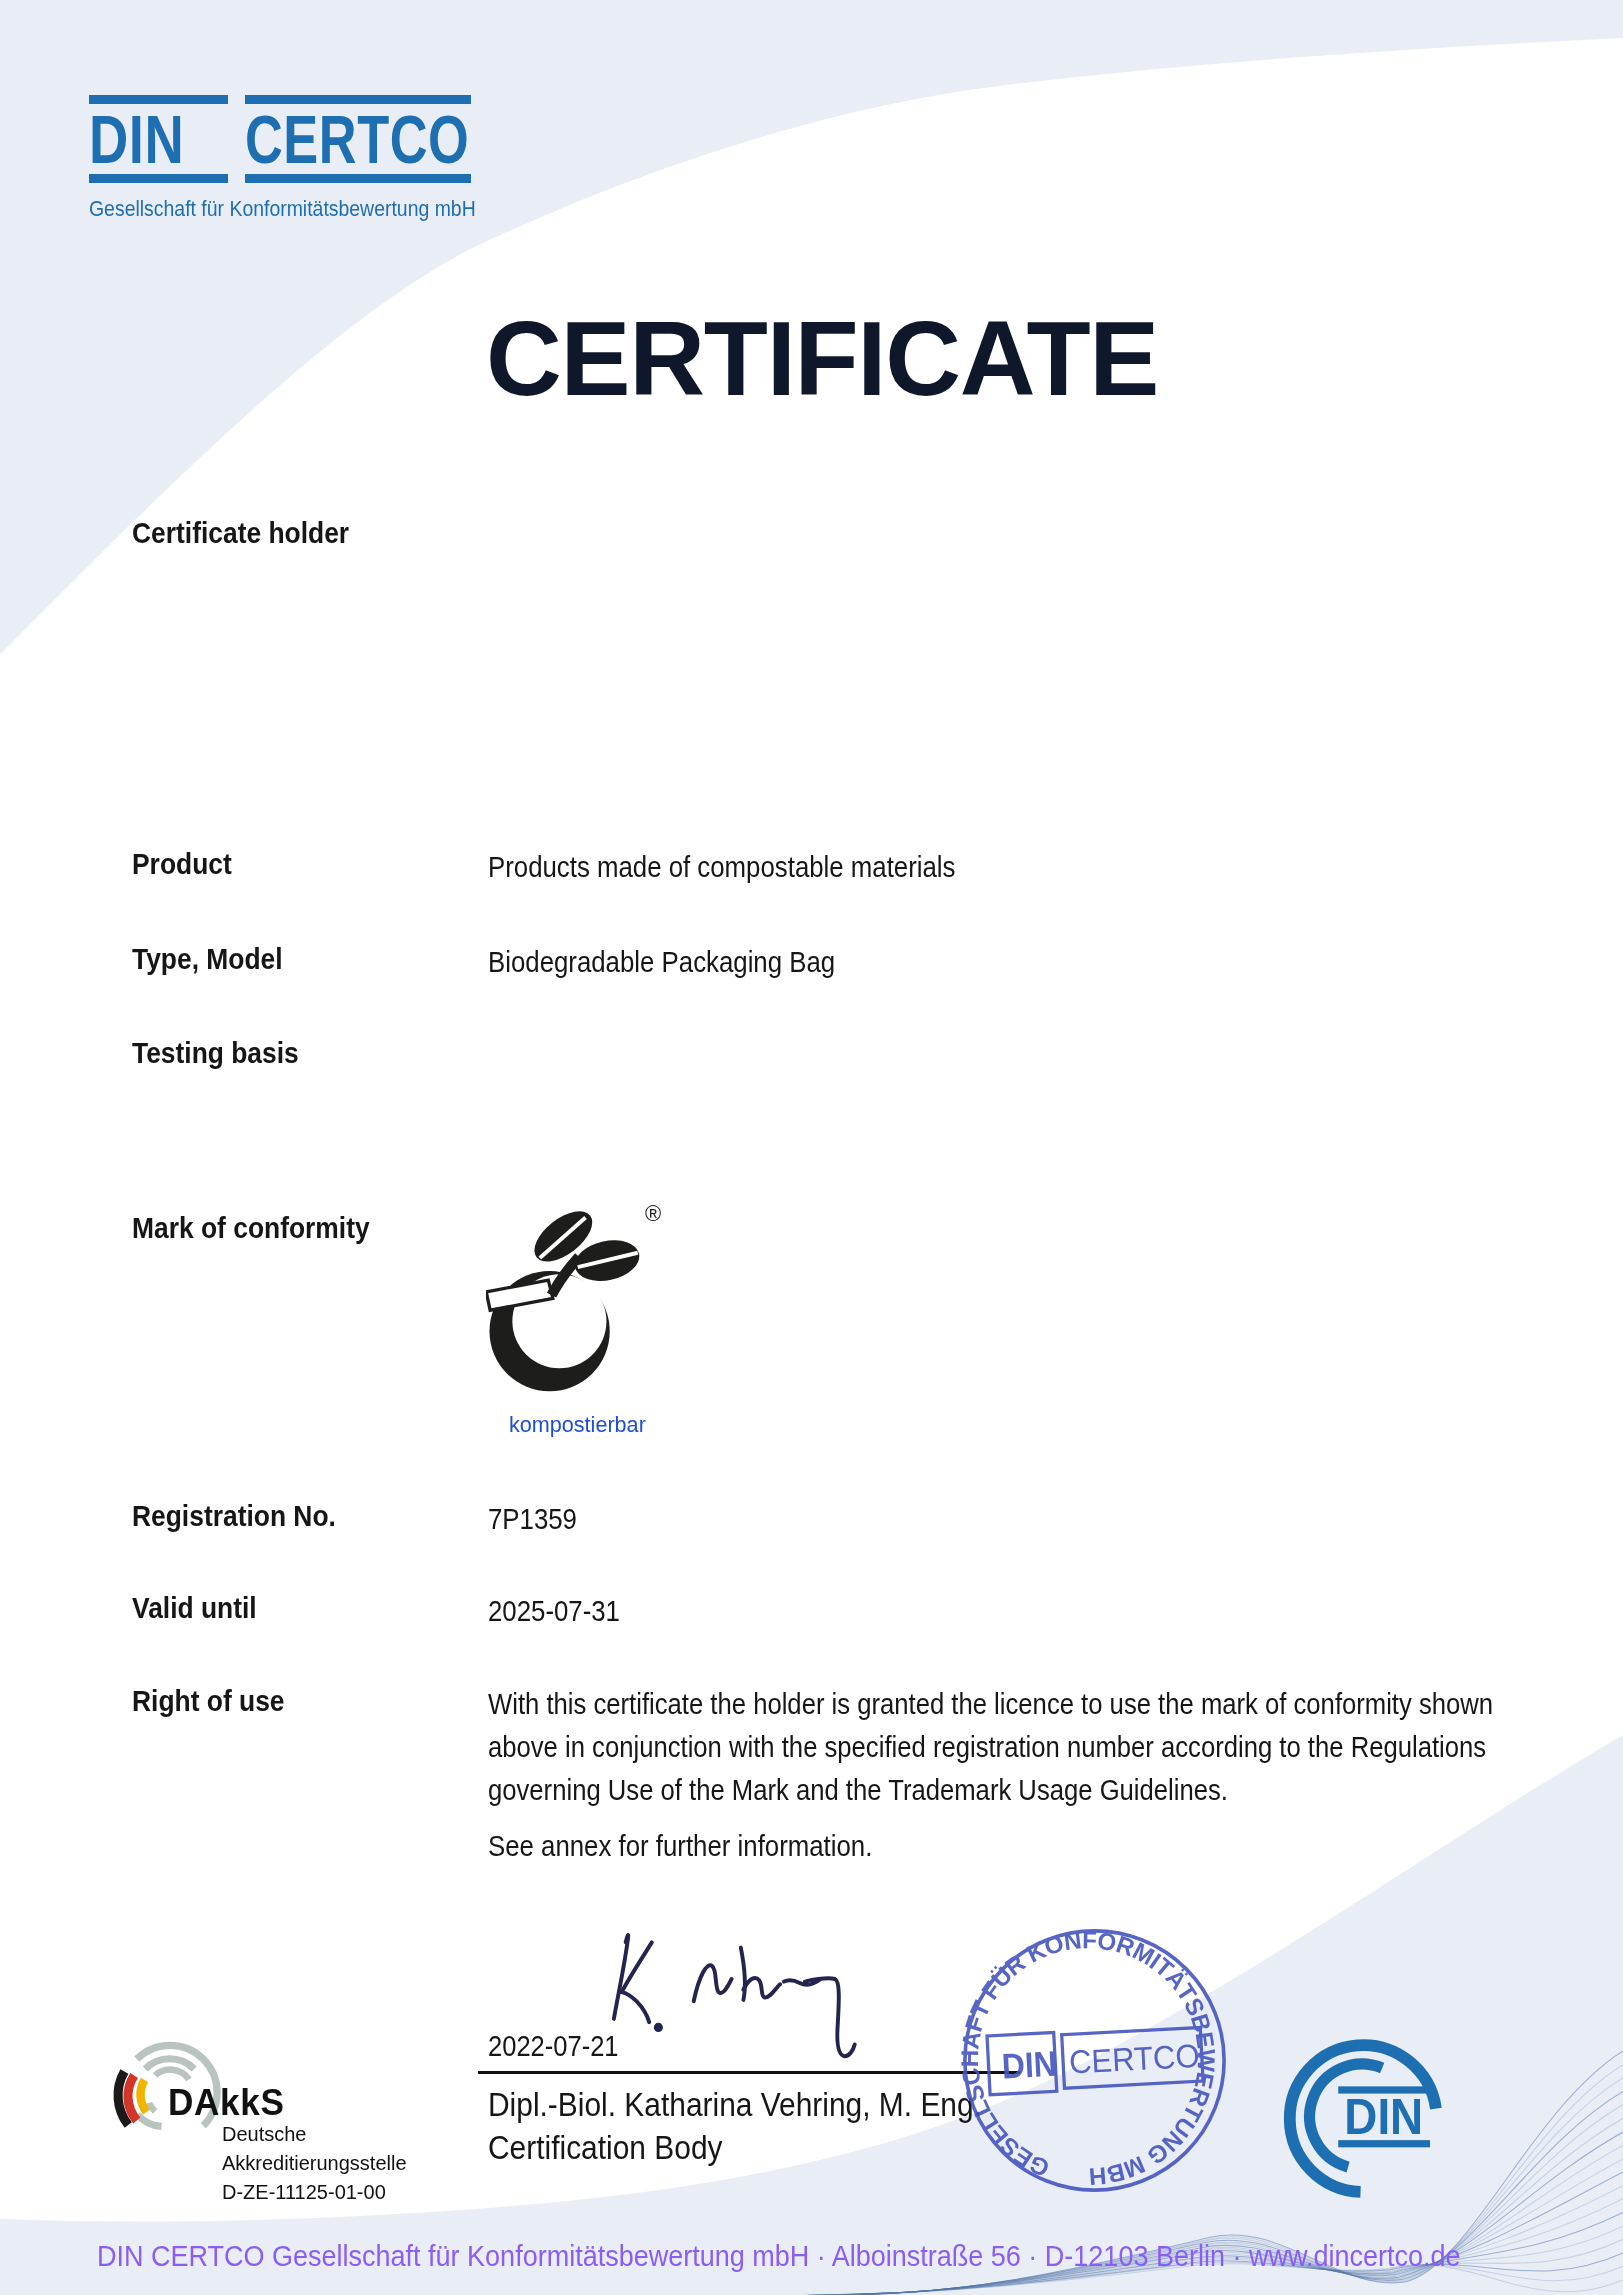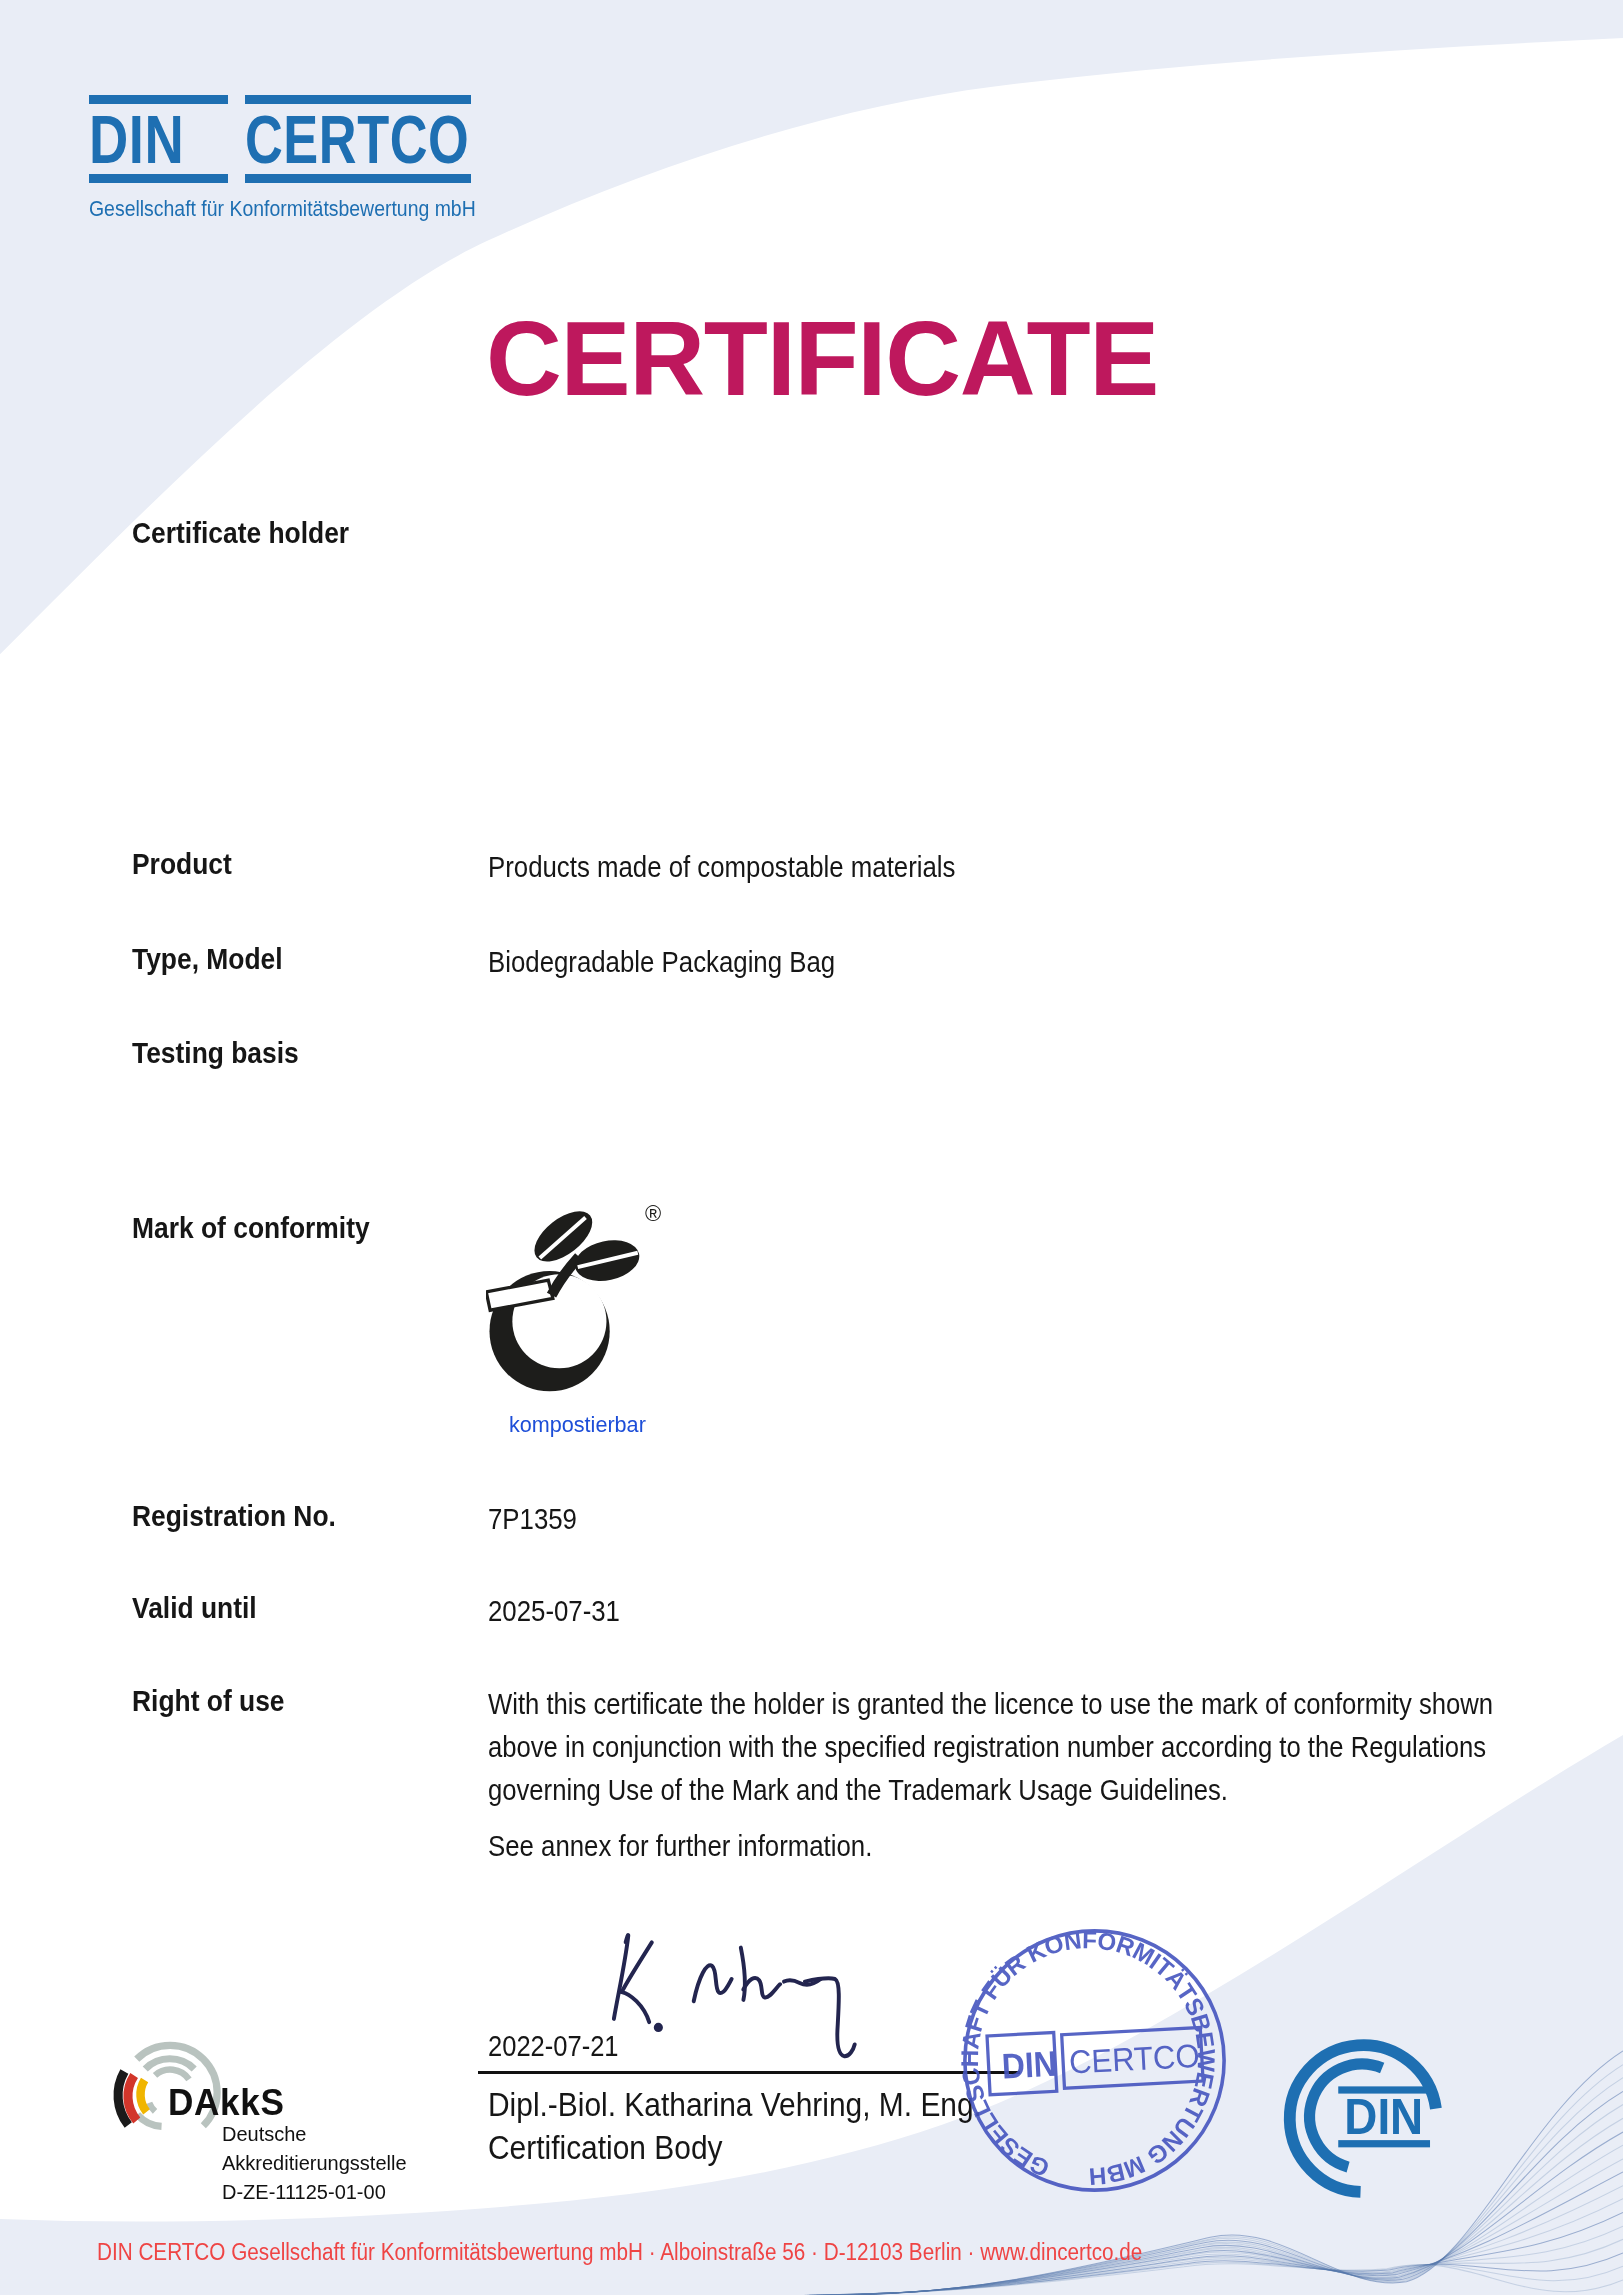--- a/index.html
+++ b/index.html
@@ -12,39 +12,39 @@
   .cx95{display:inline-block;transform:scaleX(.95);transform-origin:0 0;}
   .cx90{display:inline-block;transform:scaleX(.90);transform-origin:0 0;}
   .cx88{display:inline-block;transform:scaleX(.88);transform-origin:0 0;}
   .cx86{display:inline-block;transform:scaleX(.86);transform-origin:0 0;}
   
   .logoRow{display:flex;gap:17px;}
   .logoWord{border-top:9.2px solid #1e6fb2;border-bottom:9.2px solid #1e6fb2;padding:4.6px 0 5.9px 0;}
   .logoWord .t{font-weight:bold;font-size:68px;line-height:60px;color:#1e6fb2;letter-spacing:0.7px;}
   .logoSub{font-size:21.6px;color:#1e6fb2;}
   
-  .title{font-weight:bold;font-size:105px;line-height:105px;letter-spacing:-1.3px;color:#be185d;
+  .title{font-weight:bold;font-size:105px;line-height:105px;letter-spacing:-1.3px;color:#0f172a;
          transform:scaleX(.68);transform-origin:0 0;white-space:nowrap;}
   
   .lbl{position:absolute;left:132px;font-weight:bold;font-size:30px;line-height:37px;z-index:2;}
   .valcol{position:absolute;left:488px;z-index:2;}
   .bold-lines div{font-weight:bold;font-size:31px;line-height:43px;white-space:nowrap;}
   .reg-lines div{font-weight:normal;font-size:30px;line-height:44px;white-space:nowrap;}
   .para{font-size:30px;line-height:43px;width:1230px;transform:scaleX(.855);transform-origin:0 0;}
   .annex{font-size:30px;}
   .small{font-size:21.6px;color:#1d4ed8;}
   .regmark{font-size:22px;color:#1d1d1b;}
   .sigline{position:absolute;left:478px;top:2071px;width:542px;height:2.6px;background:#111;z-index:2;}
   .dateTxt{font-size:29px;}
   .signName{font-size:34px;line-height:38px;}
   
   .dakksName{font-weight:bold;font-size:37px;letter-spacing:0.7px;color:#111;}
   .dakksInfo div{font-size:20px;line-height:29px;color:#111;white-space:nowrap;}
   
-  .footerTxt{font-size:23px;color:#ef4444;}
+  .footerTxt{font-size:30px;color:#8b5cf6;}
 </style>
 </head>
 <body>
 
 <div id="page">
 
   <svg id="bg" width="1623" height="2295" viewBox="0 0 2481 3508">
     <path d="M0,0 H2481 V58 C2150,74 1830,94 1520,132 C1280,162 1000,250 745,368 C520,472 240,760 0,1000 Z" fill="#e9edf6"></path>
     <path d="M0,3508 V3392 C260,3402 560,3392 830,3368 C1060,3347 1260,3310 1440,3248 C1760,3138 2160,2840 2481,2652 V3508 Z" fill="#e9edf6"></path>
     <g id="wavegroup">

